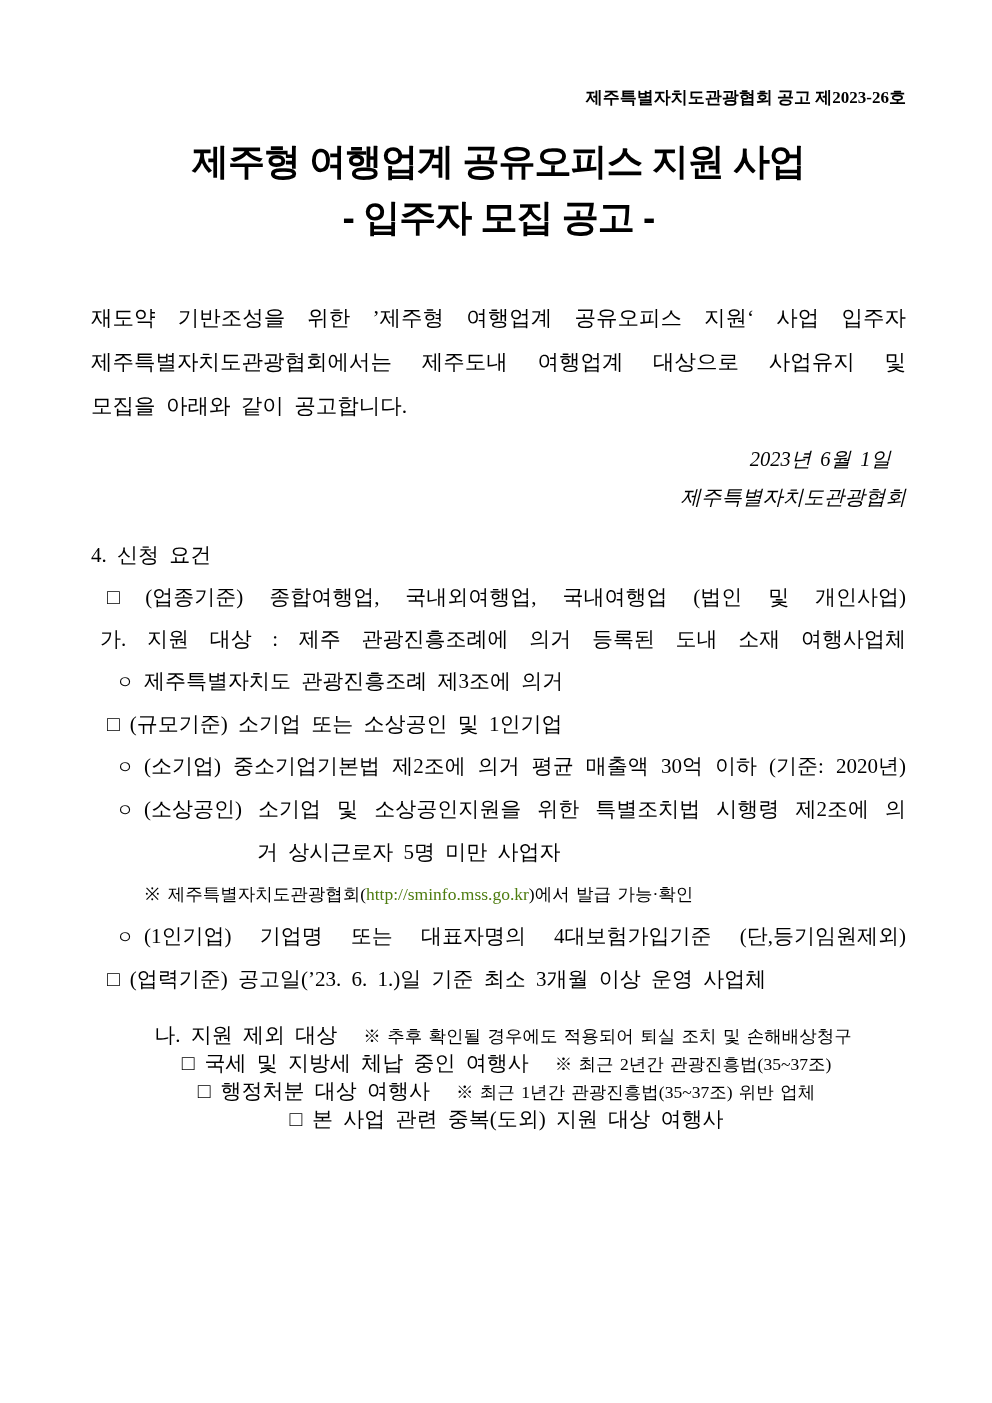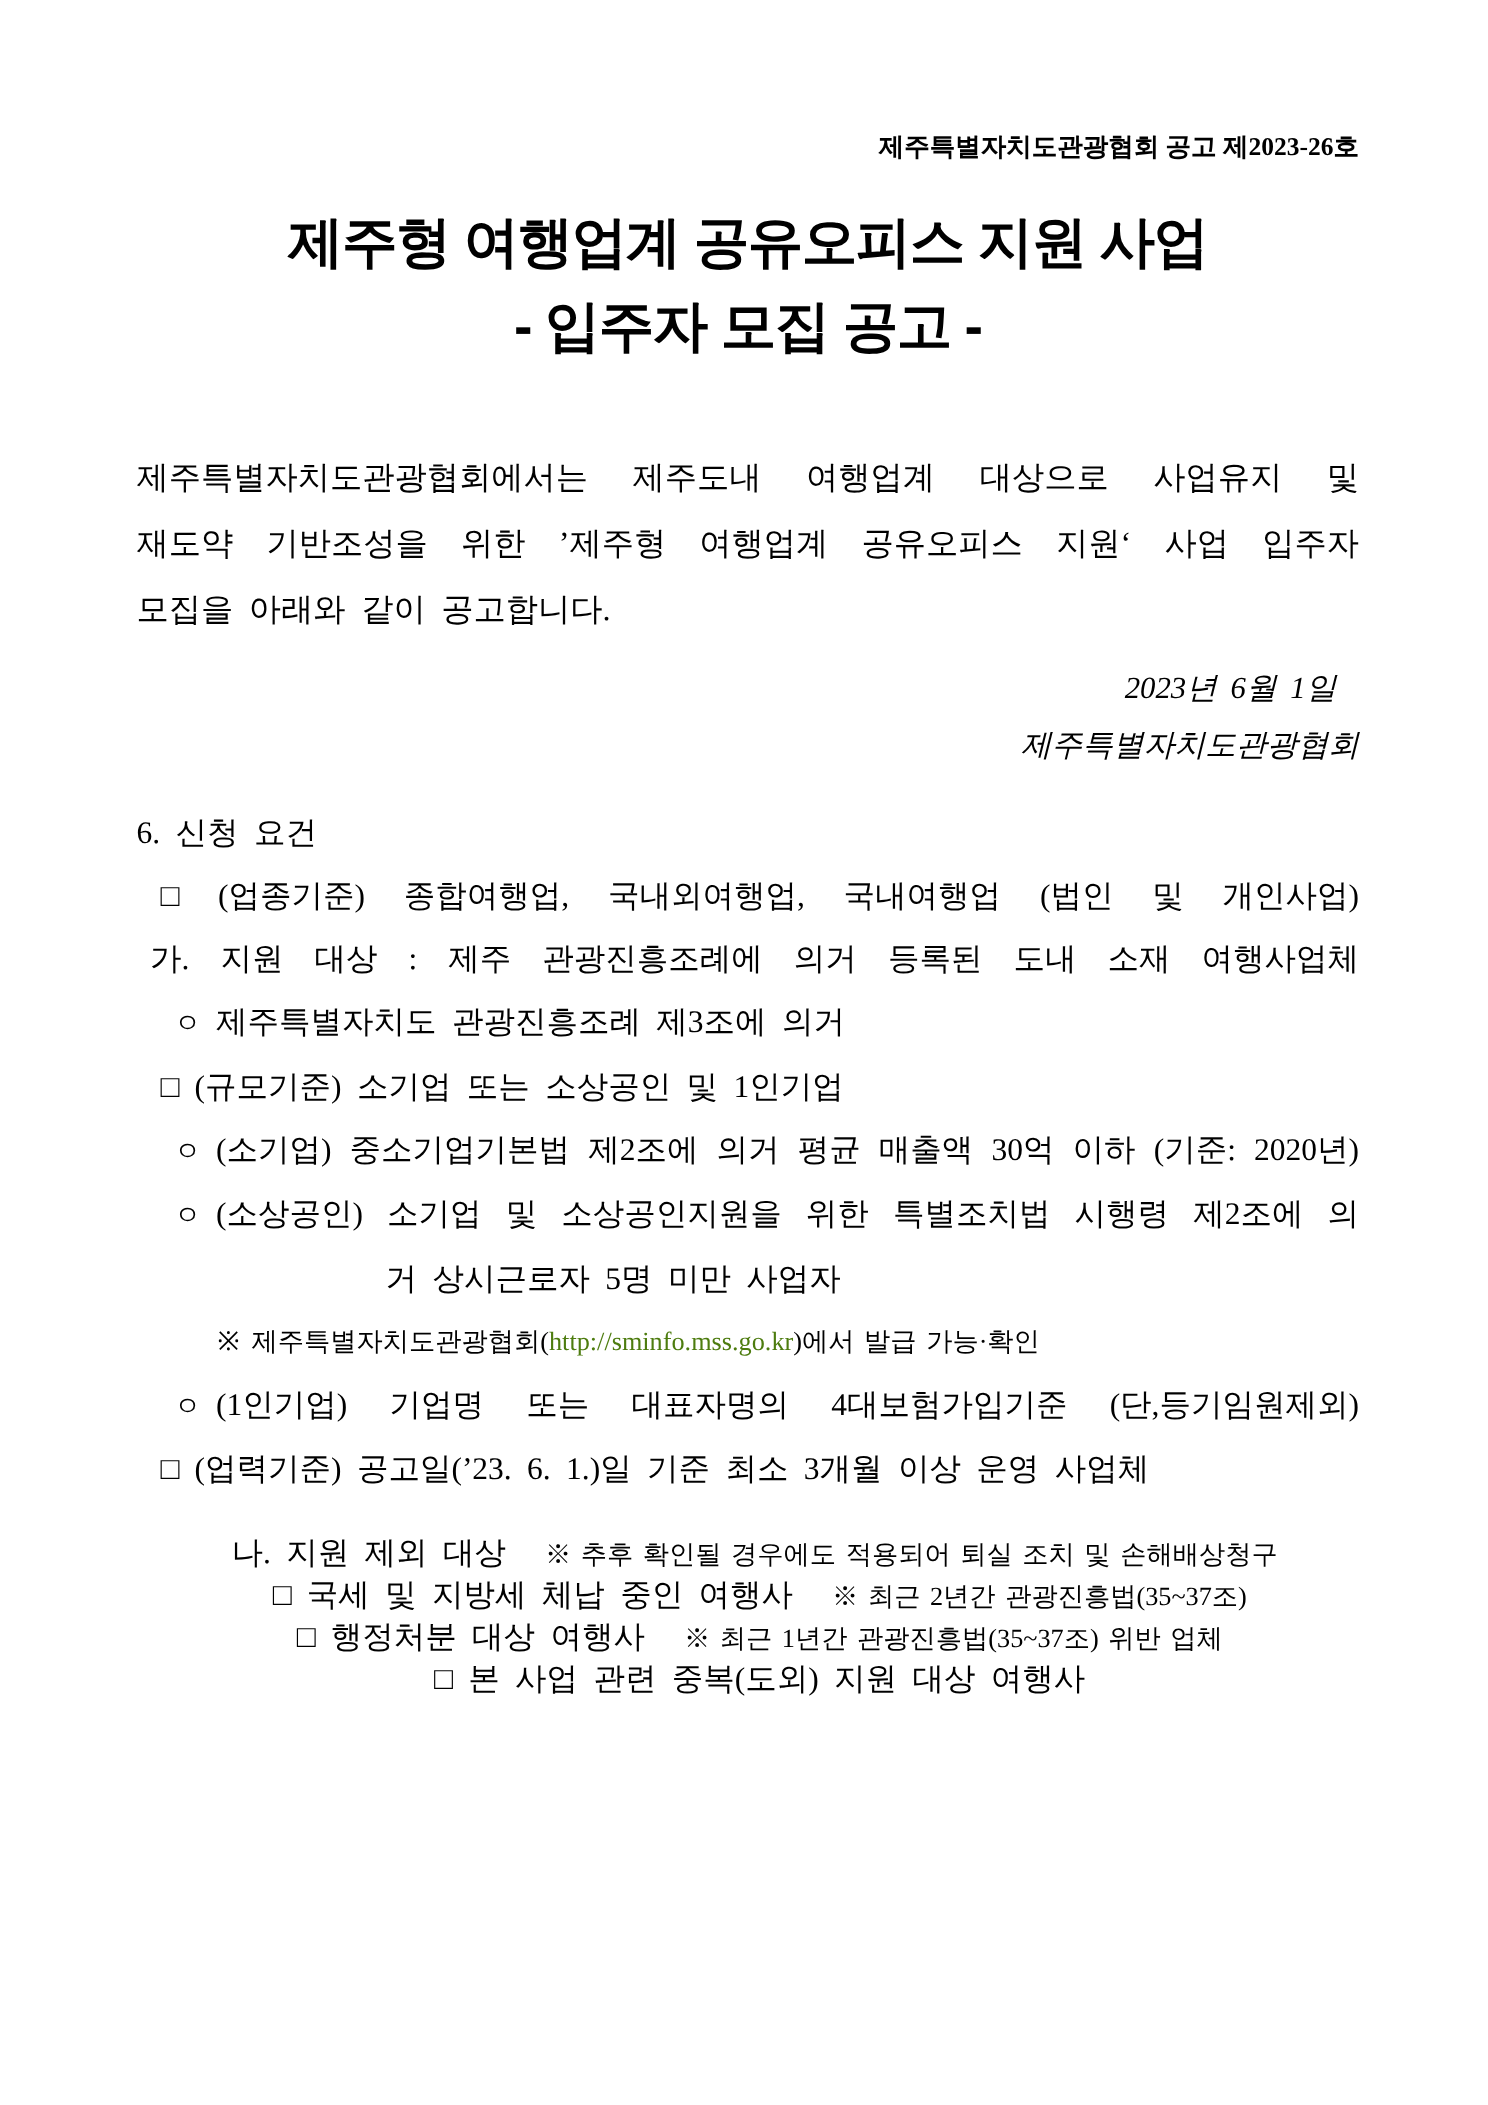--- a/index.html
+++ b/index.html
@@ -78,31 +78,31 @@
 <div class="page">
 
   <div class="doc-no">제주특별자치도관광협회 공고 제2023-26호</div>
 
   <div class="title-block">
     <div>제주형 여행업계  공유오피스 지원 사업</div>
     <div>- 입주자 모집 공고 -</div>
   </div>
 
   <div class="intro">
+    <div class="jl">재도약 기반조성을 위한 ’제주형 여행업계 공유오피스 지원‘ 사업 입주자</div>
     <div class="jl">제주특별자치도관광협회에서는 제주도내 여행업계 대상으로 사업유지 및</div>
-    <div class="jl">재도약 기반조성을 위한 ’제주형 여행업계 공유오피스 지원‘ 사업 입주자</div>
     <div>모집을 아래와 같이 공고합니다.</div>
   </div>
 
   <div class="sign-block">
     <div class="sign-date">2023년 6월 1일</div>
     <div>제주특별자치도관광협회</div>
   </div>
 
-  <div class="sec-heading">6. 신청 요건</div>
+  <div class="sec-heading">4. 신청 요건</div>
 
   <div class="line ind-box jl">
     <span class="b-square">□</span><span>(업종기준) 종합여행업, 국내외여행업, 국내여행업 (법인 및 개인사업)</span>
   </div>
 
   <div class="line ind-ga jl">가. 지원 대상 : 제주 관광진흥조례에 의거 등록된 도내 소재 여행사업체</div>
 
   <div class="line ind-circle">
     <span class="b-circle">ㅇ</span><span>제주특별자치도 관광진흥조례 제3조에 의거</span>
   </div>

